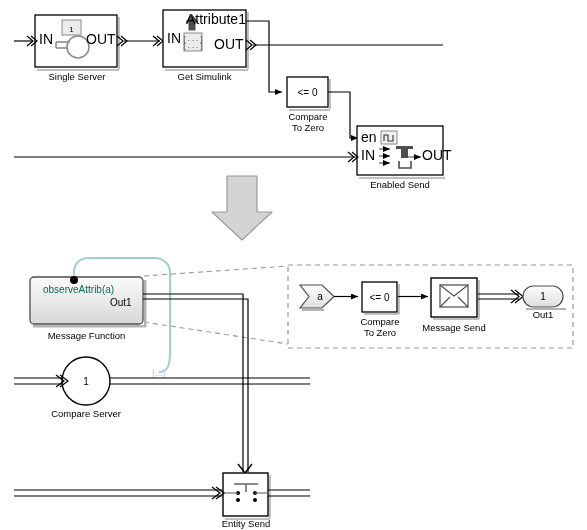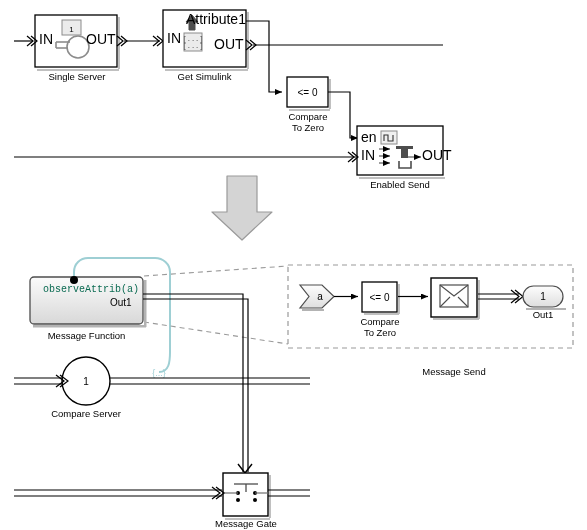--- a/index.html
+++ b/index.html
@@ -37,21 +37,21 @@
     line-height: 11px;
     white-space: nowrap;
     font-family: "Liberation Sans", sans-serif;
   }
   .fn-lbl {
     position: absolute;
     font-size: 10px;
     line-height: 12px;
     white-space: nowrap;
     color: #0b6b52;
-    font-family: Liberation Mono, monospace;
+    font-family: Liberation Sans, sans-serif;
   }
   .blk-txt {
     position: absolute;
     font-size: 10px;
     white-space: nowrap;
     font-family: "Liberation Sans", sans-serif;
   }
 </style>
 </head>
 <body>
@@ -289,20 +289,20 @@
 <div class="port-lbl" style="left:361px; top:150px;">IN</div>
 <div class="port-lbl" style="left:422px; top:150px;">OUT</div>
 <div class="lbl" style="left:357px; top:179px; width:86px;">Enabled Send</div>
 
 <div class="fn-lbl" style="left:43px; top:284px;">observeAttrib(a)</div>
 <div class="blk-txt" style="left:110px; top:297px;">Out1</div>
 <div class="lbl" style="left:30px; top:330px; width:113px;">Message Function</div>
 
 <div class="lbl" style="left:44px; top:408px; width:84px;">Compare Server</div>
 
-<div class="lbl" style="left:210px; top:518px; width:72px;">Message Gate</div>
+<div class="lbl" style="left:210px; top:518px; width:72px;">Entity Send</div>
 
 <div class="lbl" style="left:350px; top:316px; width:60px;">Compare</div>
 <div class="lbl" style="left:350px; top:327px; width:60px;">To Zero</div>
 
-<div class="lbl" style="left:420px; top:322px; width:68px;margin-top:44px;">Message Send</div>
+<div class="lbl" style="left:420px; top:322px; width:68px;">Message Send</div>
 
 <div class="lbl" style="left:523px; top:309px; width:40px;">Out1</div>
 
 </body></html>

